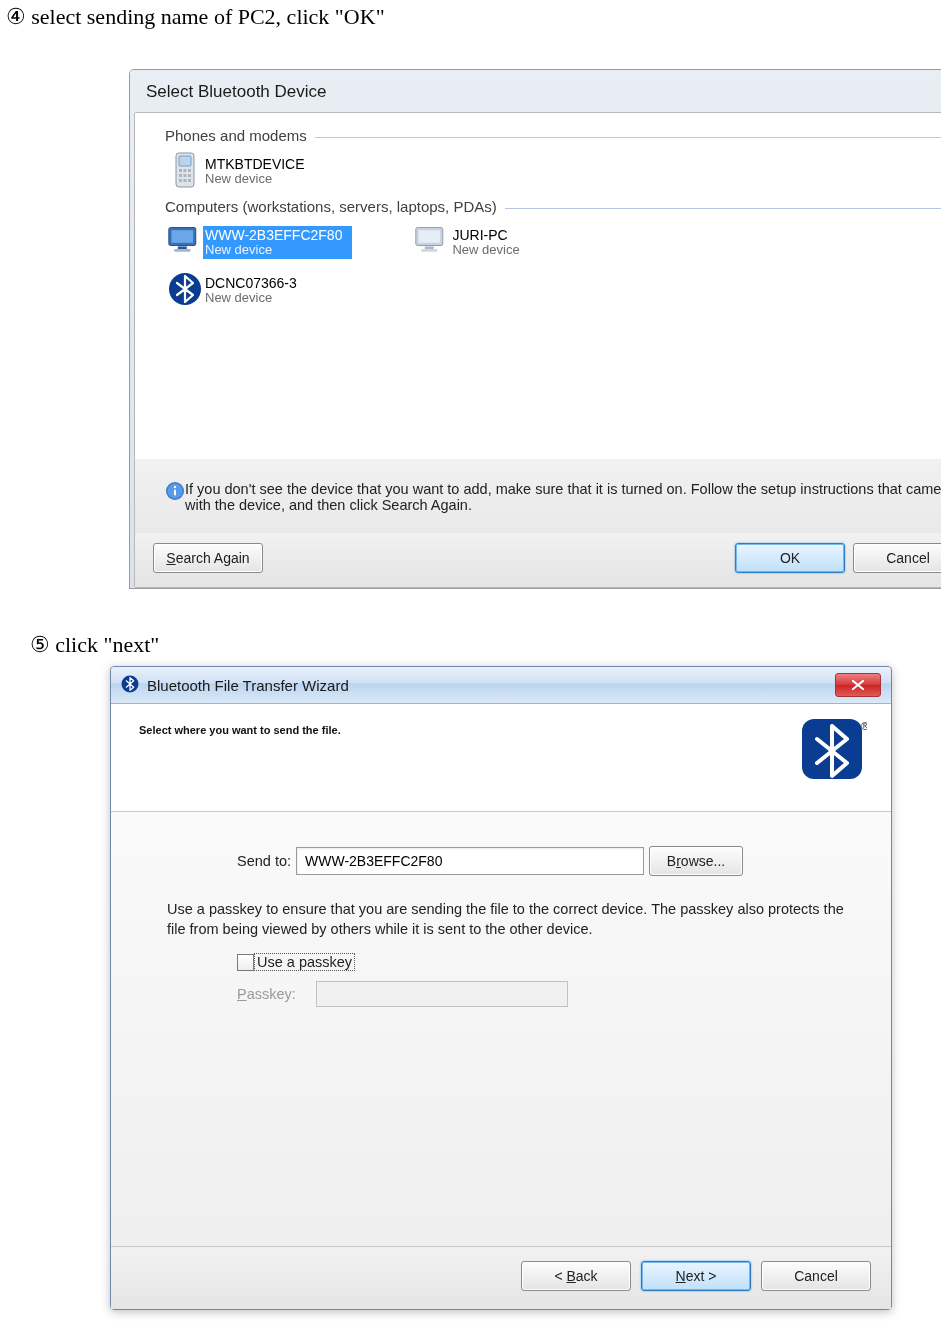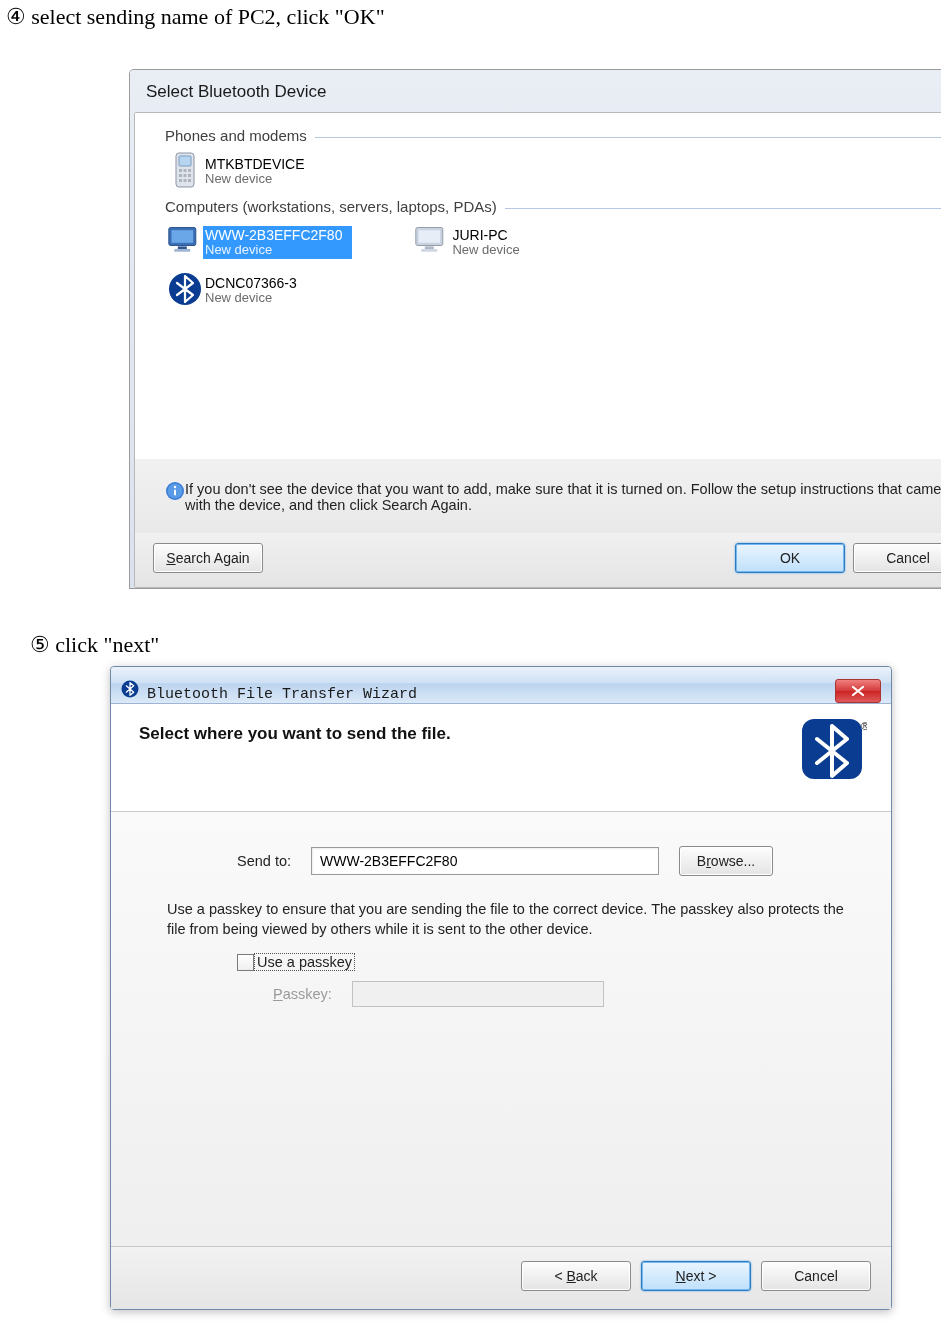--- a/index.html
+++ b/index.html
@@ -32,35 +32,35 @@
   .resize-grip { position:absolute; right:2px; bottom:2px; width:14px; height:14px; background:
      linear-gradient(135deg, transparent 60%, #9a9a9a 60% 68%, transparent 68% 76%, #9a9a9a 76% 84%, transparent 84%);}
   
   .list-area::-webkit-scrollbar { width:18px; }
   .list-area::-webkit-scrollbar-track { background:#eaeef5; border-left:1px solid #cfd6e3;}
   .list-area::-webkit-scrollbar-thumb { background:linear-gradient(#dfe7f3,#c5d1e6); border:1px solid #9fb2d4; border-radius:2px;}
   .list-area::-webkit-scrollbar-button { height:18px; background:#e4eaf4; border:1px solid #bcc8dd;}
 
   
   .wiz-frame { margin:8px 0 40px 110px; width:780px; border:1px solid #6f8aa8; border-radius:4px; box-shadow:0 2px 10px rgba(0,0,0,.25); background:#fff; position:relative;}
-  .wiz-titlebar { height:36px; background:linear-gradient(#eaf2fb,#cfe0f5 45%,#bcd4ef 46%,#dbe9f8); border-bottom:1px solid #9db5d3; display:flex; align-items:flex-end; padding:0 10px; gap:8px; border-radius:4px 4px 0 0;font-family:Liberation Mono, monospace;}
+  .wiz-titlebar { height:36px; background:linear-gradient(#eaf2fb,#cfe0f5 45%,#bcd4ef 46%,#dbe9f8); border-bottom:1px solid #9db5d3; display:flex; align-items:center; padding:0 10px; gap:8px; border-radius:4px 4px 0 0;}
   .wiz-titlebar .title-text { font-size:15px; color:#1a1a1a;}
   .close-btn { margin-left:auto; width:44px; height:22px; border:1px solid #a33; border-radius:3px; background:linear-gradient(#f08080,#d43b3b 48%,#c22 50%,#e05a5a); display:flex; align-items:center; justify-content:center;}
   .close-btn svg { display:block;}
   .wiz-head { display:flex; align-items:flex-start; padding:20px 24px 24px 28px; border-bottom:1px solid #c9c9c9; background:#fff;}
-  .wiz-head-title { font-size:17px; font-weight:bold; color:#111;}
+  .wiz-head-title { font-size:11px; font-weight:bold; color:#111;}
   .bt-logo { margin-left:auto; margin-top:-6px;}
   .wiz-body { padding:24px 30px 80px 56px; background:linear-gradient(#fafafa,#efefef); font-size:14.5px; color:#222; min-height:330px;}
   .wiz-body p { margin:0 0 14px 0; line-height:1.35;}
-  .form-row { display:flex; align-items:center; gap:20px; margin:10px 0 24px 70px;}
+  .form-row { display:flex; align-items:center; gap:5px; margin:10px 0 24px 70px;}
   .text-input { flex:0 0 330px; height:26px; border:1px solid #9a9a9a; background:#fff; padding:0 8px; font-size:14px; box-shadow:inset 1px 1px 2px rgba(0,0,0,.08);}
   .chk-row { display:flex; align-items:center; gap:0; margin:6px 0 10px 70px;}
   .chk { width:15px; height:15px; border:1px solid #7a7a7a; background:linear-gradient(#fff,#eee);}
   .dotted-label { border:1px dotted #555; padding:0 2px;}
-  .disabled-label { color:#9a9a9a;margin-left:36px;}
+  .disabled-label { color:#9a9a9a;}
   .pass-row { display:flex; align-items:center; gap:20px; margin:4px 0 0 70px;}
   .pass-input { flex:0 0 250px; height:24px; border:1px solid #c2c2c2; background:#f0f0f0;}
   .wiz-footer { display:flex; justify-content:flex-end; gap:10px; padding:14px 20px 18px 20px; border-top:1px solid #c9c9c9; background:linear-gradient(#f2f2f2,#e5e5e5);}
 </style>
 </head>
 <body>
 
 <div class="step-text">④ select sending name of PC2, click "OK"</div>
 
 <div class="dlg-frame">

